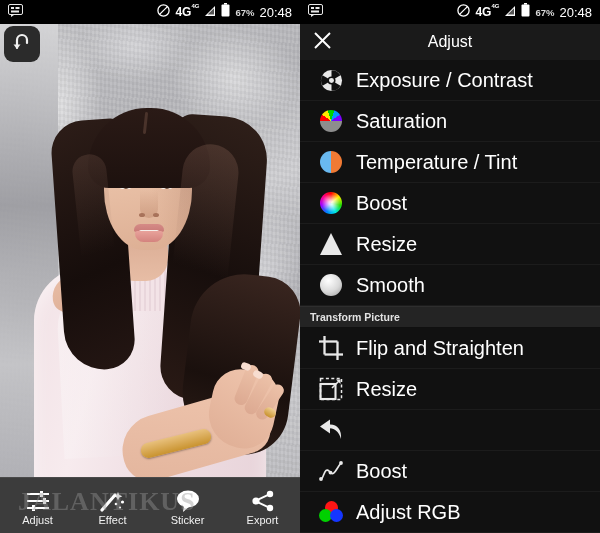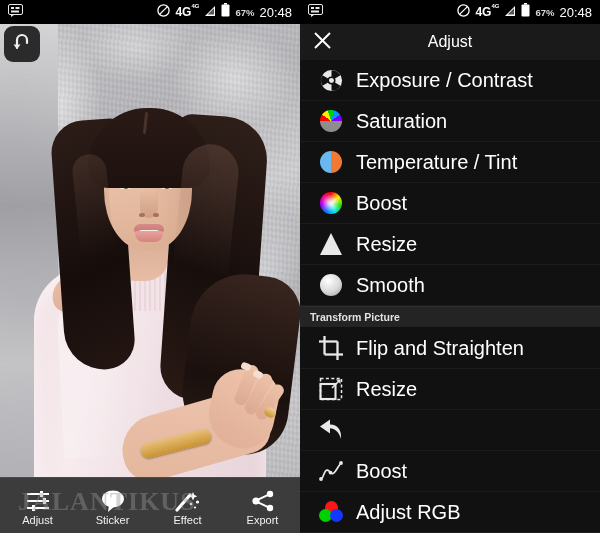--- a/index.html
+++ b/index.html
@@ -292,38 +292,38 @@
               <line x1="2" y1="18" x2="24" y2="18" stroke="#fff" stroke-width="2"></line>
               <rect x="15" y="1" width="3" height="6" fill="#fff"></rect>
               <rect x="18" y="8" width="3" height="6" fill="#fff"></rect>
               <rect x="7" y="15" width="3" height="6" fill="#fff"></rect>
             </svg>
         </span>
         <span class="tb-label">Adjust</span>
       </div>
       <div class="tb-item">
         <span class="tb-ico">
-          <svg width="28" height="23" viewBox="0 0 28 23">
-              <ellipse cx="14" cy="10" rx="11" ry="8.4" fill="#fff"></ellipse>
-              <path d="M10 16 L9 23 L16 17 Z" fill="#fff"></path>
-            </svg>
-        </span>
-        <span class="tb-label">Sticker</span>
-      </div>
-      <div class="tb-item">
-        <span class="tb-ico">
           <svg width="26" height="22" viewBox="0 0 26 22">
               <line x1="2" y1="20" x2="15" y2="5" stroke="#fff" stroke-width="3.2" stroke-linecap="round"></line>
               <path d="M18 2 l1.3 3 3 1.3 -3 1.3 -1.3 3 -1.3 -3 -3 -1.3 3 -1.3 Z" fill="#fff"></path>
               <circle cx="22.5" cy="12" r="1.6" fill="#fff"></circle>
               <circle cx="16" cy="14" r="1.3" fill="#fff"></circle>
               <circle cx="20" cy="17.5" r="1.1" fill="#fff"></circle>
             </svg>
         </span>
         <span class="tb-label">Effect</span>
+      </div>
+      <div class="tb-item">
+        <span class="tb-ico">
+          <svg width="28" height="23" viewBox="0 0 28 23">
+              <ellipse cx="14" cy="10" rx="11" ry="8.4" fill="#fff"></ellipse>
+              <path d="M10 16 L9 23 L16 17 Z" fill="#fff"></path>
+            </svg>
+        </span>
+        <span class="tb-label">Sticker</span>
       </div>
       <div class="tb-item">
         <span class="tb-ico">
           <svg width="26" height="22" viewBox="0 0 26 22">
               <circle cx="20" cy="4" r="3.2" fill="#fff"></circle>
               <circle cx="20" cy="18" r="3.2" fill="#fff"></circle>
               <circle cx="6" cy="11" r="3.6" fill="#fff"></circle>
               <line x1="8.6" y1="9.4" x2="17.6" y2="5.2" stroke="#fff" stroke-width="1.9"></line>
               <line x1="8.6" y1="12.6" x2="17.6" y2="16.8" stroke="#fff" stroke-width="1.9"></line>
             </svg>

